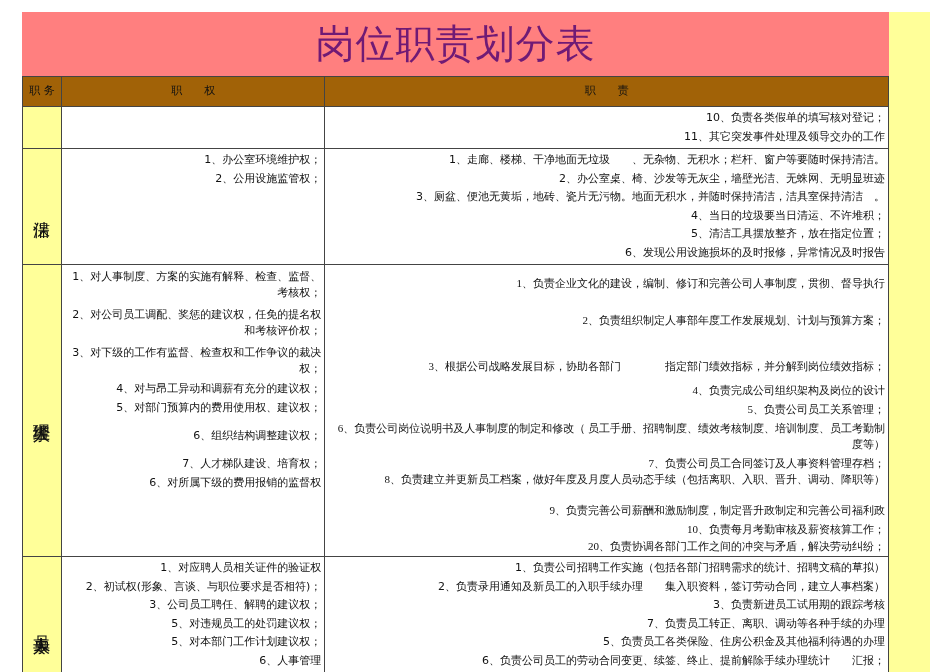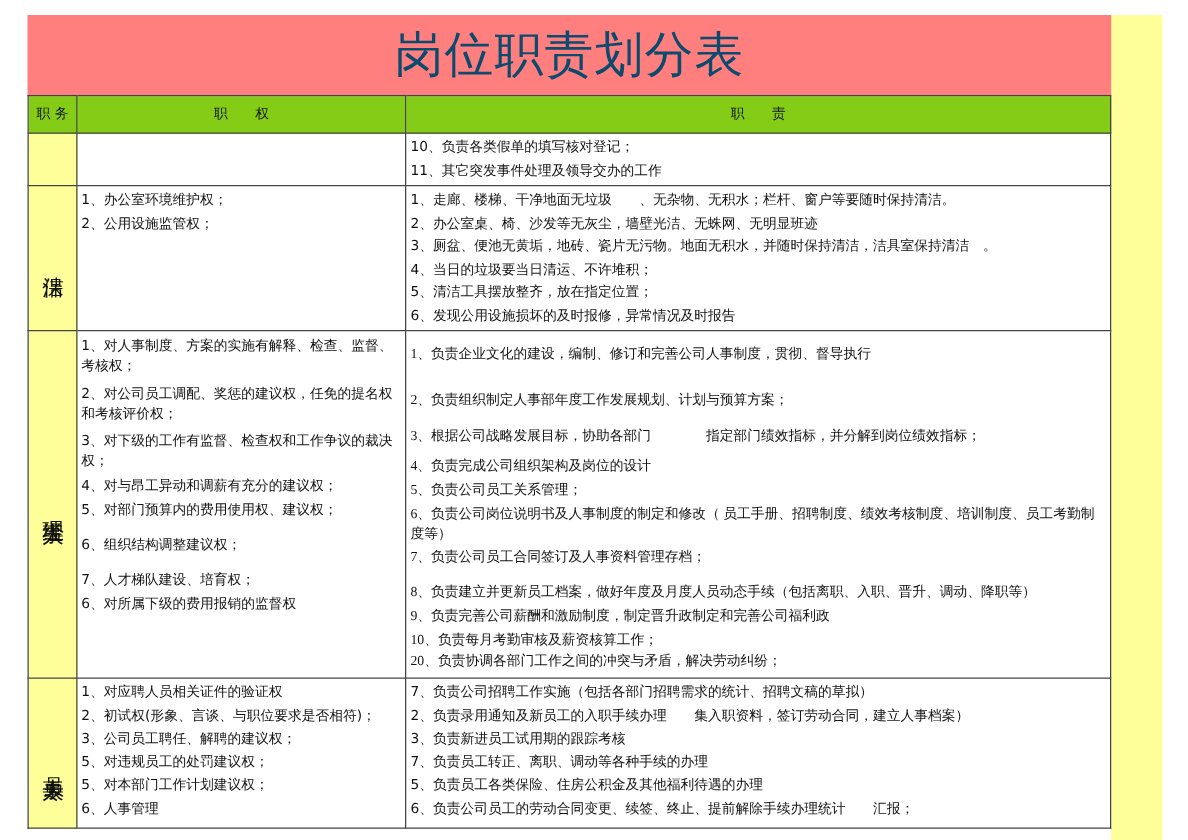--- a/index.html
+++ b/index.html
@@ -1,30 +1,30 @@
 <!DOCTYPE html>
 <html><head>
 <meta charset="utf-8">
 <style>
   html, body { margin: 0; padding: 0; background: #ffffff; }
   body { width: 950px; height: 672px; position: relative; overflow: hidden;
          font-family: "DejaVu Sans", "Liberation Sans", sans-serif; color: #111; }
   .right-strip { position: absolute; left: 889px; top: 12px; width: 41px; height: 660px; background: #ffff99; }
   .sheet { position: absolute; left: 22px; top: 12px; width: 867px; }
   .title-bar { height: 64px; background: #ff7f7f; display: flex; align-items: center; justify-content: center; }
-  .title-bar .title { font-size: 39px; letter-spacing: 1px; color: #0c4a6e; font-family: "DejaVu Sans", sans-serif; }
+  .title-bar .title { font-size: 39px; letter-spacing: 1px; color: #701a75; font-family: "DejaVu Sans", sans-serif; }
   table { border-collapse: collapse; width: 867px; table-layout: fixed; }
   td { border: 1px solid #444; vertical-align: top; padding: 0; font-size: 11px; line-height: 18.5px; }
-  .hdr td { background: #84cc16; height: 29px; vertical-align: middle; text-align: center; font-size: 11px; }
+  .hdr td { background: #a16207; height: 29px; vertical-align: middle; text-align: center; font-size: 11px; }
   .col-role { width: 39px; background: #ffff99; }
   .col-auth { width: 263px; }
   .col-duty { width: 563px; }
   .role-cell { background: #ffff99; vertical-align: middle; text-align: center; }
   .role-label { writing-mode: vertical-rl; text-orientation: upright; font-size: 17px; line-height: 20px; display: inline-block; letter-spacing: -1px; }
-  .items { padding: 2px 3px 2px 3px; }
+  .items { padding: 2px 3px 2px 3px; text-align: right; }
   .item { display: block; }
   .cont-row td { height: 36px; }
 </style>
 </head>
 <body>
 
 <div class="right-strip"></div>
 
 <div class="sheet">
   <div class="title-bar">
@@ -88,27 +88,27 @@
           <span class="item" style="margin-bottom:3px">4、对与昂工异动和调薪有充分的建议权；</span>
           <span class="item" style="margin-bottom:12px">5、对部门预算内的费用使用权、建议权；</span>
           <span class="item" style="margin-bottom:12px">6、组织结构调整建议权；</span>
           <span class="item" style="margin-bottom:3px">7、人才梯队建设、培育权；</span>
           <span class="item">6、对所属下级的费用报销的监督权</span>
         </div>
       </td>
       <td>
         <div class="items" style="line-height:16px; padding-top:10px;font-family:Liberation Serif, serif;">
           <span class="item" style="margin-bottom:21px">1、负责企业文化的建设，编制、修订和完善公司人事制度，贯彻、督导执行</span>
-          <span class="item" style="margin-bottom:13px">2、负责组织制定人事部年度工作发展规划、计划与预算方案；</span>
+          <span class="item" style="margin-bottom:30px">2、负责组织制定人事部年度工作发展规划、计划与预算方案；</span>
           <span class="item" style="margin-bottom:8px">3、根据公司战略发展目标，协助各部门　　　　指定部门绩效指标，并分解到岗位绩效指标；</span>
           <span class="item" style="margin-bottom:3px">4、负责完成公司组织架构及岗位的设计</span>
           <span class="item" style="margin-bottom:3px">5、负责公司员工关系管理；</span>
           <span class="item" style="margin-bottom:3px">6、负责公司岗位说明书及人事制度的制定和修改（ 员工手册、招聘制度、绩效考核制度、培训制度、员工考勤制度等）</span>
-          <span class="item" style="margin-bottom:12px">7、负责公司员工合同签订及人事资料管理存档；</span>
-          <span class="item" style="margin-bottom:3px">8、负责建立并更新员工档案，做好年度及月度人员动态手续（包括离职、入职、晋升、调动、降职等）</span>
+          <span class="item" style="margin-bottom:0">7、负责公司员工合同签订及人事资料管理存档；</span>
+          <span class="item" style="margin-bottom:15px">8、负责建立并更新员工档案，做好年度及月度人员动态手续（包括离职、入职、晋升、调动、降职等）</span>
           <span class="item" style="margin-bottom:3px">9、负责完善公司薪酬和激励制度，制定晋升政制定和完善公司福利政</span>
           <span class="item" style="margin-bottom:1px">10、负责每月考勤审核及薪资核算工作；</span>
           <span class="item">20、负责协调各部门工作之间的冲突与矛盾，解决劳动纠纷；</span>
         </div>
       </td>
     </tr>
 
     <tr style="height:120px">
       <td class="role-cell" style="vertical-align:top; padding-top:56px;">
         <span class="role-label">人事专员</span>
@@ -118,21 +118,21 @@
           <span class="item">1、对应聘人员相关证件的验证权</span>
           <span class="item">2、初试权(形象、言谈、与职位要求是否相符)；</span>
           <span class="item">3、公司员工聘任、解聘的建议权；</span>
           <span class="item">5、对违规员工的处罚建议权；</span>
           <span class="item">5、对本部门工作计划建议权；</span>
           <span class="item">6、人事管理</span>
         </div>
       </td>
       <td>
         <div class="items">
-          <span class="item">7、负责公司招聘工作实施（包括各部门招聘需求的统计、招聘文稿的草拟）</span>
+          <span class="item">1、负责公司招聘工作实施（包括各部门招聘需求的统计、招聘文稿的草拟）</span>
           <span class="item">2、负责录用通知及新员工的入职手续办理　　集入职资料，签订劳动合同，建立人事档案）</span>
           <span class="item">3、负责新进员工试用期的跟踪考核</span>
           <span class="item">7、负责员工转正、离职、调动等各种手续的办理</span>
           <span class="item">5、负责员工各类保险、住房公积金及其他福利待遇的办理</span>
           <span class="item">6、负责公司员工的劳动合同变更、续签、终止、提前解除手续办理统计　　汇报；</span>
         </div>
       </td>
     </tr>
   </tbody>
     </table>

